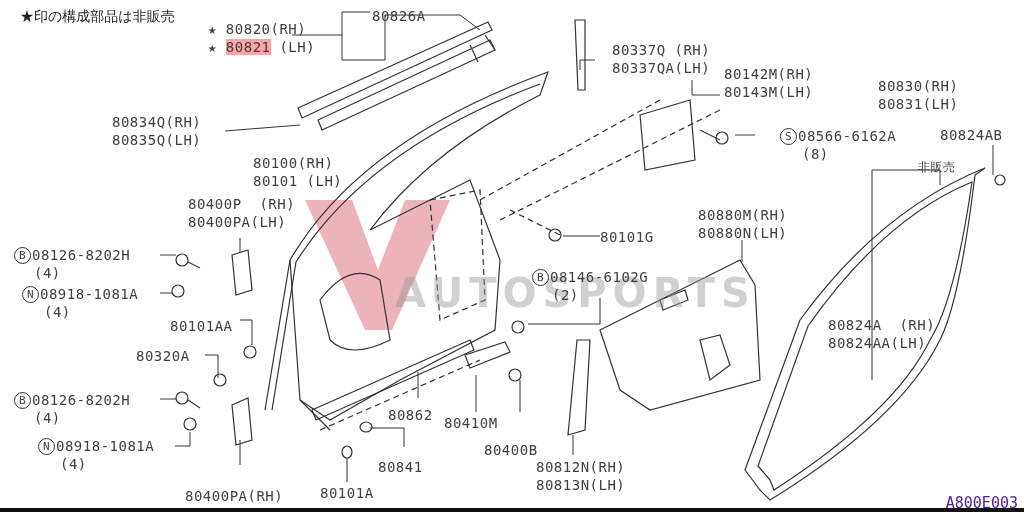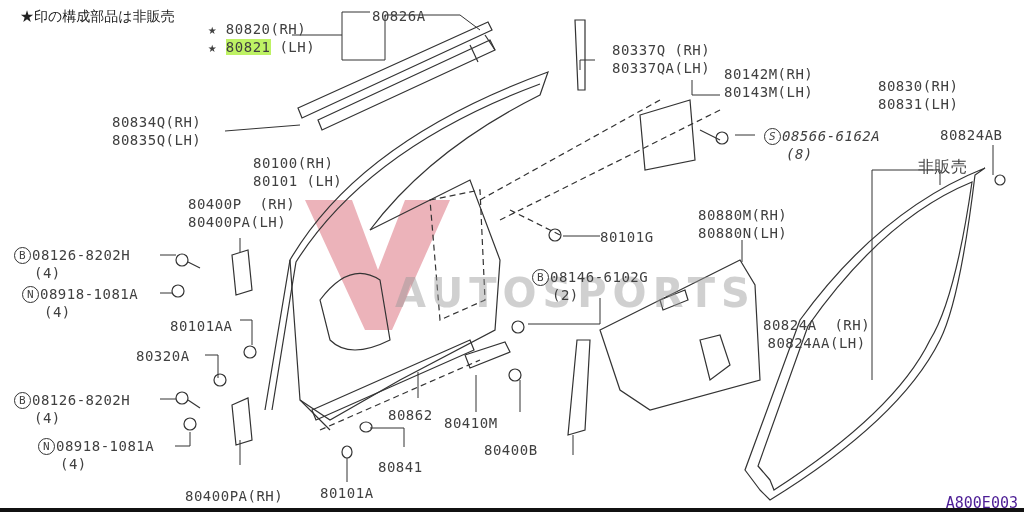--- a/index.html
+++ b/index.html
@@ -1,21 +1,21 @@
 <!DOCTYPE html>
 <html><head>
 <meta charset="utf-8">
 <style>
   html,body{margin:0;padding:0;background:#fff;}
   body{width:1024px;height:512px;position:relative;overflow:hidden;font-family:"DejaVu Sans Mono","Liberation Mono",monospace;color:#3a3a3a;}
   .stage{position:absolute;left:0;top:0;width:1024px;height:512px;}
   svg.art{position:absolute;left:0;top:0;}
   .lbl{position:absolute;font-size:14px;line-height:18px;letter-spacing:0.5px;white-space:pre;color:#404040;}
   .lbl span.blk{display:block;}
-  .hl{background:#bef264;}
+  .hl{background:#fca5a5;}
   .note{position:absolute;left:20px;top:8px;font-family:Liberation Sans, sans-serif;font-size:14px;color:#222;}
   .circ{display:inline-block;width:15px;height:15px;border:1.3px solid #333;border-radius:50%;text-align:center;font-size:11px;line-height:15px;margin-right:1px;vertical-align:1px;}
   .wm{position:absolute;font-family:"DejaVu Sans",sans-serif;font-weight:bold;pointer-events:none;}
   .wm-vega{left:415px;top:188px;font-size:108px;color:rgba(120,120,120,0.55);letter-spacing:2px;line-height:100px;}
   .wm-auto{left:395px;top:270px;font-size:40px;color:rgba(150,150,150,0.45);letter-spacing:6px;}
   .bottom-bar{position:absolute;left:0;top:508px;width:1024px;height:4px;background:#111;}
   .code{position:absolute;right:6px;top:494px;font-size:15px;color:#4c1d95;text-align:center;}
 </style>
 </head>
 <body>
@@ -117,38 +117,39 @@
   <div class="wm wm-auto">AUTOSPORTS</div>
 
   <div class="note">★印の構成部品は非販売</div>
 
   <div class="lbl" style="left:208px;top:20px;"><span>★ 80820(RH)</span></div>
   <div class="lbl" style="left:208px;top:38px;"><span>★ </span><span class="hl">80821</span><span> (LH)</span></div>
   <div class="lbl" style="left:372px;top:7px;">80826A</div>
   <div class="lbl" style="left:612px;top:41px;"><span class="blk">80337Q (RH)</span><span class="blk">80337QA(LH)</span></div>
   <div class="lbl" style="left:112px;top:113px;"><span class="blk">80834Q(RH)</span><span class="blk">80835Q(LH)</span></div>
   <div class="lbl" style="left:724px;top:65px;"><span class="blk">80142M(RH)</span><span class="blk">80143M(LH)</span></div>
-  <div class="lbl" style="left:764px;top:127px;font-style:italic;"><span class="circ">S</span><span>08566-6162A</span><span class="blk" style="padding-left:22px;">(8)</span></div>
+  <div class="lbl" style="left:780px;top:127px;"><span class="circ">S</span><span>08566-6162A</span><span class="blk" style="padding-left:22px;">(8)</span></div>
   <div class="lbl" style="left:878px;top:77px;"><span class="blk">80830(RH)</span><span class="blk">80831(LH)</span></div>
   <div class="lbl" style="left:940px;top:126px;">80824AB</div>
-  <div class="lbl" style="left:918px;top:158px;font-family:'DejaVu Sans',sans-serif;font-size:16px;">非販売</div>
+  <div class="lbl" style="left:918px;top:158px;font-family:'DejaVu Sans',sans-serif;font-size:12px;">非販売</div>
   <div class="lbl" style="left:253px;top:154px;"><span class="blk">80100(RH)</span><span class="blk">80101 (LH)</span></div>
   <div class="lbl" style="left:188px;top:195px;"><span class="blk">80400P  (RH)</span><span class="blk">80400PA(LH)</span></div>
   <div class="lbl" style="left:14px;top:246px;"><span class="circ">B</span><span>08126-8202H</span><span class="blk" style="padding-left:20px;">(4)</span></div>
   <div class="lbl" style="left:22px;top:285px;"><span class="circ">N</span><span>08918-1081A</span><span class="blk" style="padding-left:22px;">(4)</span></div>
   <div class="lbl" style="left:600px;top:228px;">80101G</div>
   <div class="lbl" style="left:532px;top:268px;"><span class="circ">B</span><span>08146-6102G</span><span class="blk" style="padding-left:20px;">(2)</span></div>
   <div class="lbl" style="left:698px;top:206px;"><span class="blk">80880M(RH)</span><span class="blk">80880N(LH)</span></div>
   <div class="lbl" style="left:170px;top:317px;">80101AA</div>
   <div class="lbl" style="left:136px;top:347px;">80320A</div>
   <div class="lbl" style="left:14px;top:391px;"><span class="circ">B</span><span>08126-8202H</span><span class="blk" style="padding-left:20px;">(4)</span></div>
   <div class="lbl" style="left:38px;top:437px;"><span class="circ">N</span><span>08918-1081A</span><span class="blk" style="padding-left:22px;">(4)</span></div>
   <div class="lbl" style="left:388px;top:400px;margin-top:6px;">80862</div>
   <div class="lbl" style="left:444px;top:414px;">80410M</div>
   <div class="lbl" style="left:484px;top:441px;">80400B</div>
   <div class="lbl" style="left:378px;top:458px;">80841</div>
   <div class="lbl" style="left:185px;top:487px;"><span class="blk">80400PA(RH)</span><span class="blk">80400P  (LH)</span></div>
   <div class="lbl" style="left:320px;top:484px;">80101A</div>
-  <div class="lbl" style="left:763px;top:316px;text-align:center;"><span class="blk">80824A  (RH)</span><span class="blk">80824AA(LH)</span></div>
+  <div class="lbl" style="left:536px;top:458px;"><span class="blk">80812N(RH)</span><span class="blk">80813N(LH)</span></div>
+  <div class="lbl" style="left:828px;top:316px;"><span class="blk">80824A  (RH)</span><span class="blk">80824AA(LH)</span></div>
 
   <div class="code">A800E003</div>
   <div class="bottom-bar"></div>
 </div>
 
 </body></html>

